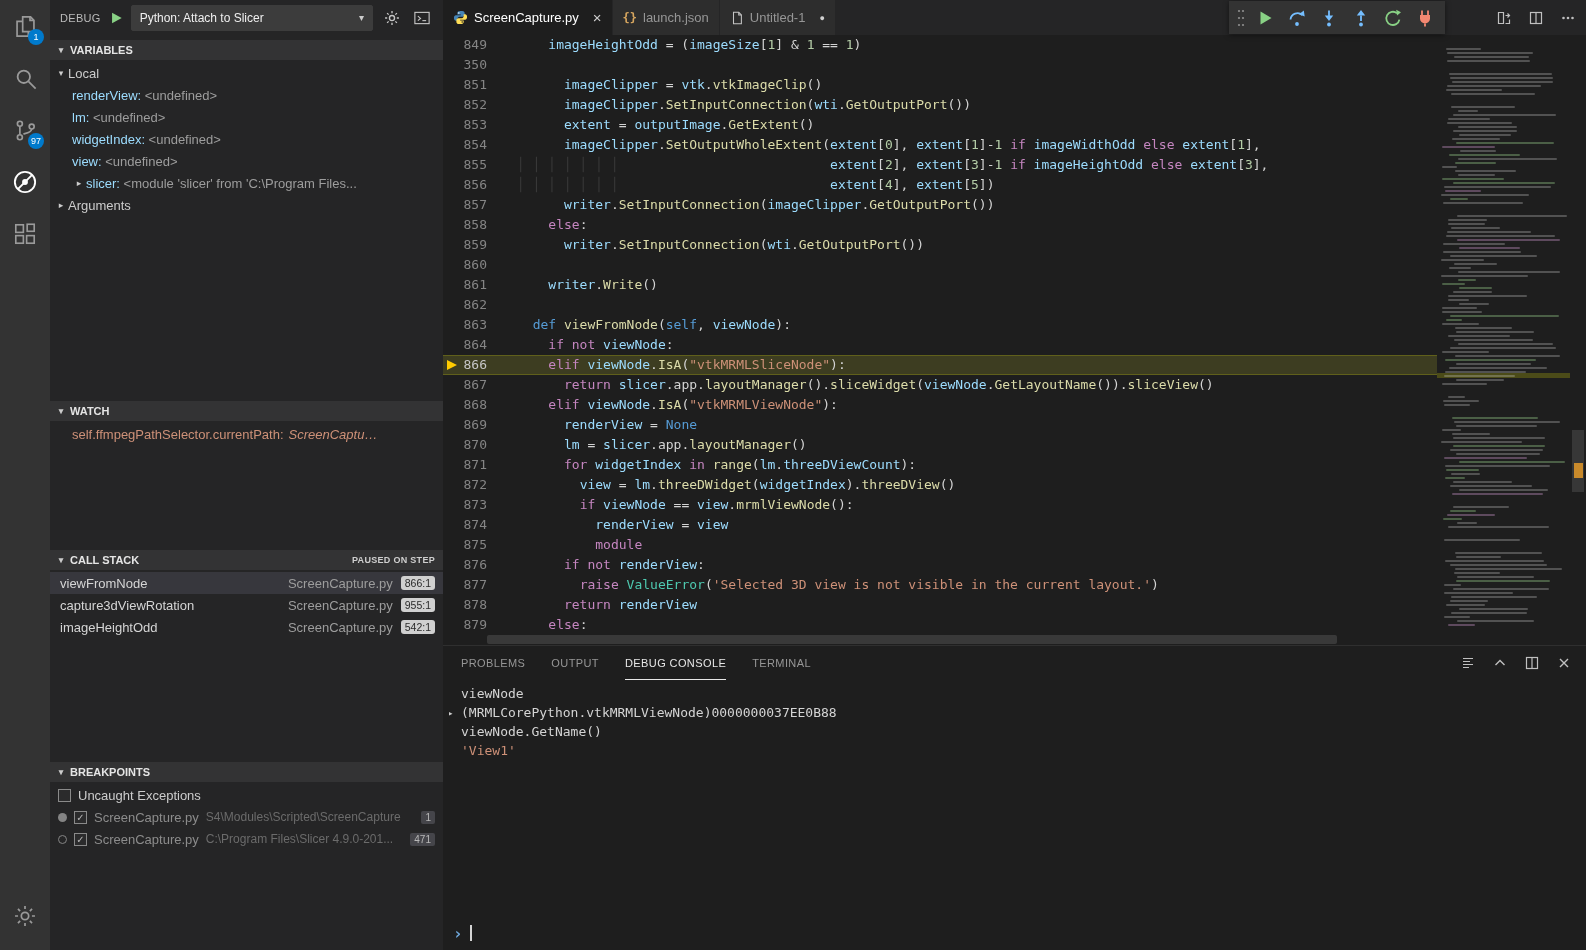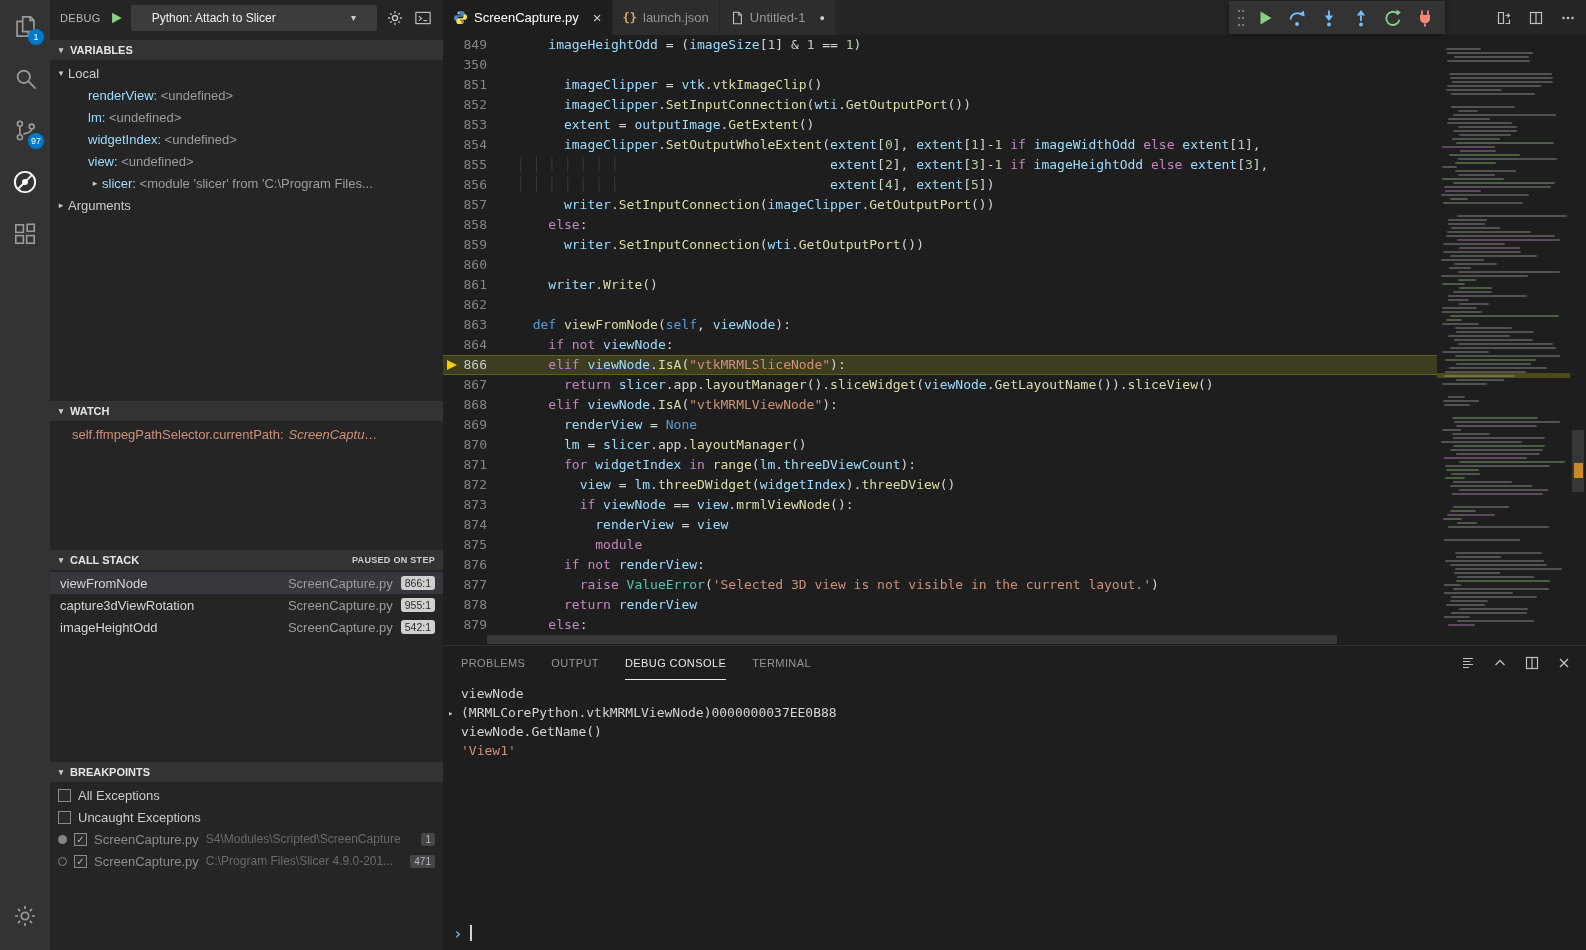--- a/index.html
+++ b/index.html
@@ -16,38 +16,38 @@
     min-width:16px;height:16px;font-size:9px;display:flex;align-items:center;justify-content:center;padding:0 3px;box-sizing:border-box;}
   .ab-spacer{flex:1;}
   .ab-bottom{margin-bottom:8px;}
 
   
   .sidebar{position:absolute;left:50px;top:0;width:393px;height:100%;background:#252526;font-size:13px;overflow:hidden;}
   .sb-toolbar{height:35px;display:flex;align-items:center;padding:0 10px;gap:8px;}
   .sb-title{font-size:11px;color:#bbbbbb;letter-spacing:.3px;}
   .sb-play{display:flex;align-items:center;cursor:pointer;}
   .sb-select{width:225px;height:24px;background:#3c3c3c;border:1px solid #3c3c3c;border-radius:2px;
-    display:flex;align-items:center;justify-content:space-between;padding:0 20px;color:#f0f0f0;font-size:12px;cursor:pointer;}
+    display:flex;align-items:center;justify-content:space-between;padding:0 8px;color:#f0f0f0;font-size:12px;cursor:pointer;}
   .sb-select .caret{font-size:10px;color:#cccccc;}
   .sb-iconbtn{display:flex;align-items:center;justify-content:center;width:22px;height:22px;cursor:pointer;color:#c5c5c5;}
 
   .section{position:absolute;left:0;right:0;overflow:hidden;}
   .sec-variables{top:40px;height:361px;}
   .sec-watch{top:401px;height:149px;}
   .sec-callstack{top:550px;height:212px;}
   .sec-breakpoints{top:762px;bottom:0;}
   .sec-header{height:20px;background:#333334;display:flex;align-items:center;font-size:11px;font-weight:bold;
     color:#e5e5e5;padding-left:4px;gap:2px;}
   .sec-header .right{margin-left:auto;margin-right:8px;font-size:9px;font-weight:bold;color:#cfcfcf;letter-spacing:.3px;}
   .twistie{width:14px;text-align:center;font-size:9px;color:#cccccc;flex:none;}
   .sec-body{padding-top:2px;}
 
   .tree-row{height:22px;display:flex;align-items:center;white-space:nowrap;overflow:hidden;cursor:pointer;}
   .tree-row.scope{padding-left:4px;color:#cccccc;}
-  .tree-row.child{padding-left:38px;}
+  .tree-row.child{padding-left:22px;}
   .var-name{color:#9cdcfe;}
   .var-value{color:#9d9d9d;overflow:hidden;text-overflow:ellipsis;}
   .watch-row{height:22px;display:flex;align-items:center;padding-left:22px;white-space:nowrap;overflow:hidden;cursor:pointer;}
   .watch-name{color:#ce9178;}
   .watch-value{color:#ce9178;font-style:italic;margin-left:5px;overflow:hidden;text-overflow:ellipsis;}
 
   .cs-row{height:22px;display:flex;align-items:center;padding:0 8px 0 10px;cursor:pointer;}
   .cs-row.selected{background:#37373d;}
   .cs-name{color:#d5d5d5;flex:1;overflow:hidden;text-overflow:ellipsis;white-space:nowrap;}
   .cs-file{color:#9d9d9d;margin-right:8px;white-space:nowrap;}
@@ -276,24 +276,20 @@
           </div>
         </div>
     </div>
 
     <div class="section sec-breakpoints">
       <div class="sec-header">
         <span class="twistie">▾</span>
         <span>BREAKPOINTS</span>
       </div>
       <div class="sec-body">
-          <div class="bp-row">
-            <span class="cb"></span>
-            <span>All Exceptions</span>
-          </div>
           <div class="bp-row">
             <span class="cb"></span>
             <span>Uncaught Exceptions</span>
           </div>
           <div class="bp-row">
             <span class="bp-dot"></span>
             <span class="cb">✓</span>
             <span class="bp-file">ScreenCapture.py</span>
             <span class="bp-path">S4\Modules\Scripted\ScreenCapture</span>
             <span class="bp-badge">1</span>

